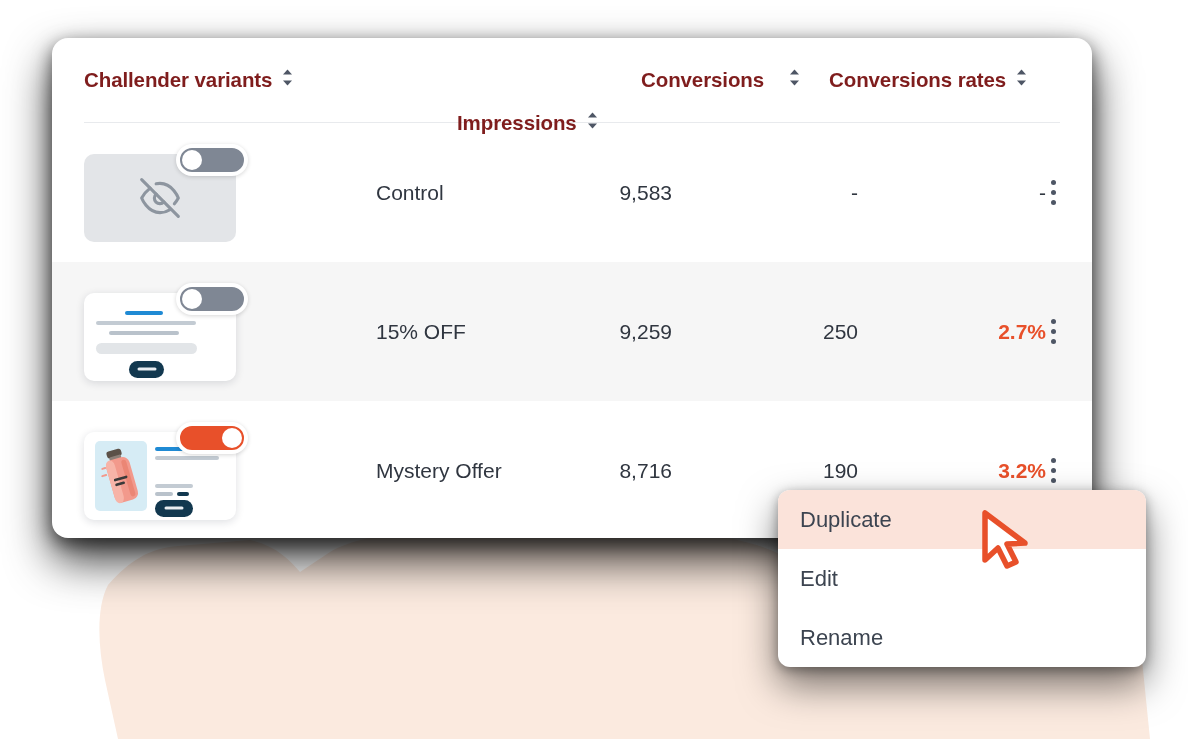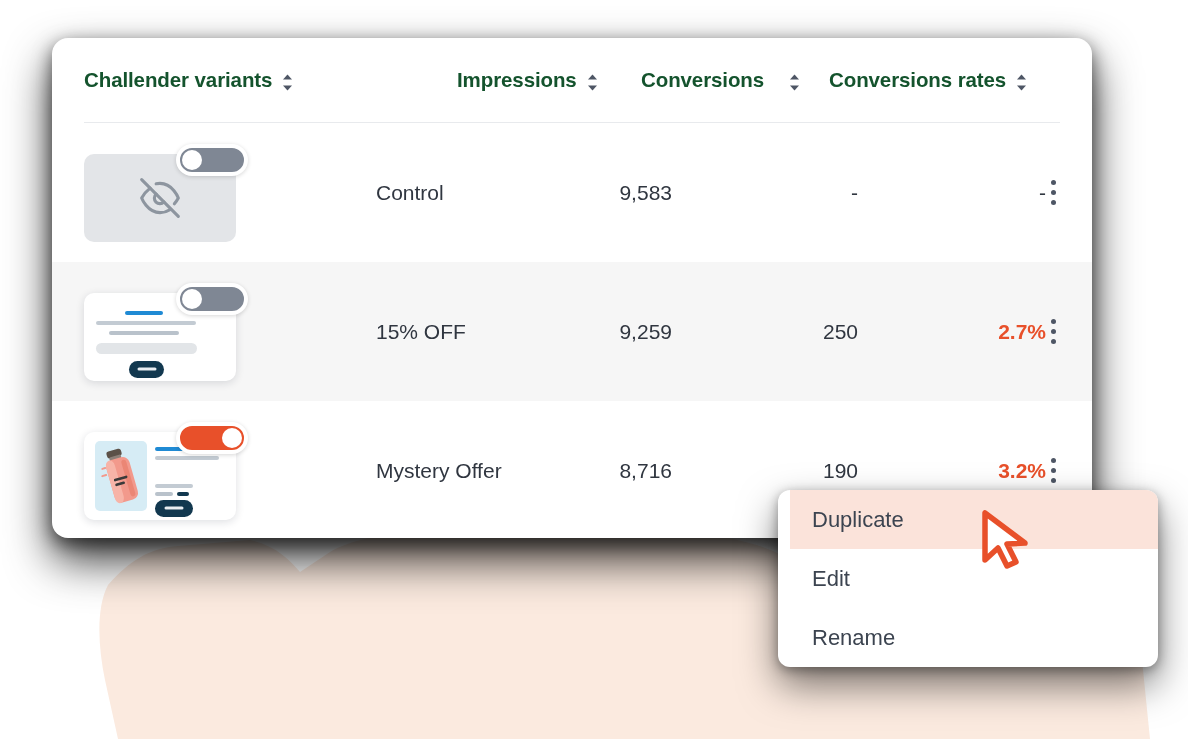--- a/index.html
+++ b/index.html
@@ -43,30 +43,30 @@
     position: relative;
     height: 84px;
     border-bottom: 1px solid #e8eaed;
     margin: 0 32px;
   }
   .th {
     position: absolute;
     top: 42px;
     transform: translateY(-50%);
     display: flex;
-    align-items: flex-end;
+    align-items: flex-start;
     gap: 9px;
-    color: #14532d;
+    color: #7f1d1d;
     font-size: 20.5px;
     font-weight: 700;
     white-space: nowrap;
     letter-spacing: -0.1px;
   }
   .th-variants { left: 0; }
-  .th-impressions { left: 373px; }
+  .th-impressions { left: 373px; margin-top: 43px; }
   .th-conversions { left: 557px; gap: 24px; }
   .th-rates { left: 745px; }
 
   .sort-ico {
     display: inline-block;
     width: 13px;
     height: 19px;
     position: relative;
     flex: 0 0 auto;
   }
@@ -213,21 +213,20 @@
   .menu {
     position: absolute;
     left: 778px;
     top: 490px;
     width: 368px;
     background: #ffffff;
     border-radius: 12px;
     box-shadow: 0 18px 38px rgba(0,0,0,0.52), 0 3px 12px rgba(0,0,0,0.35);
     overflow: hidden;
     z-index: 6;
-    padding-left: 12px;
   }
   .menu-item {
     height: 59px;
     display: flex;
     align-items: center;
     padding: 0 22px;
     font-size: 22px;
     color: #3c4450;
     cursor: pointer;
     box-sizing: border-box;

